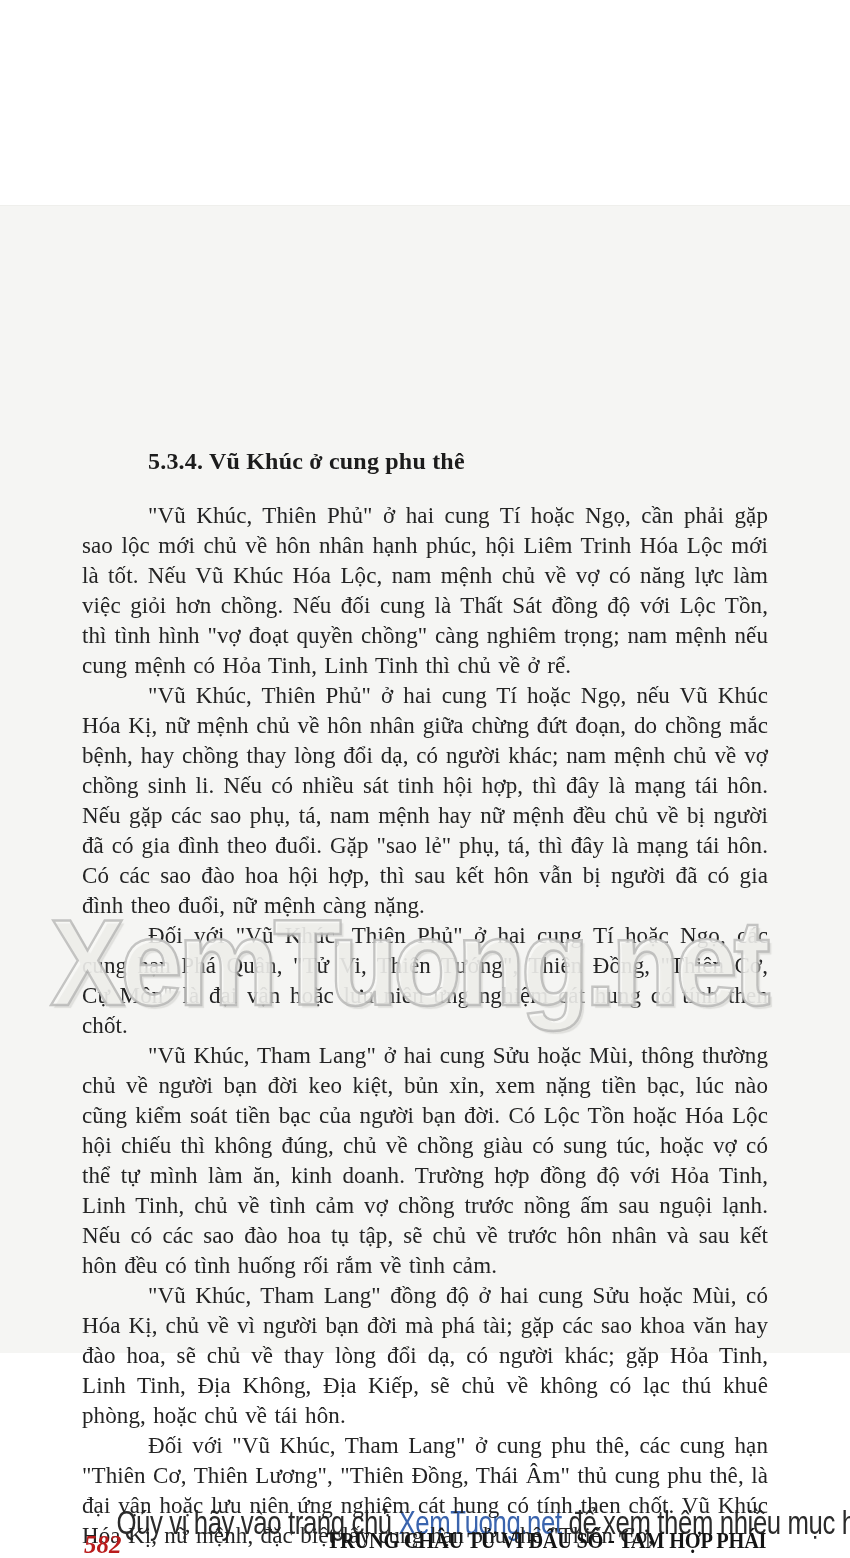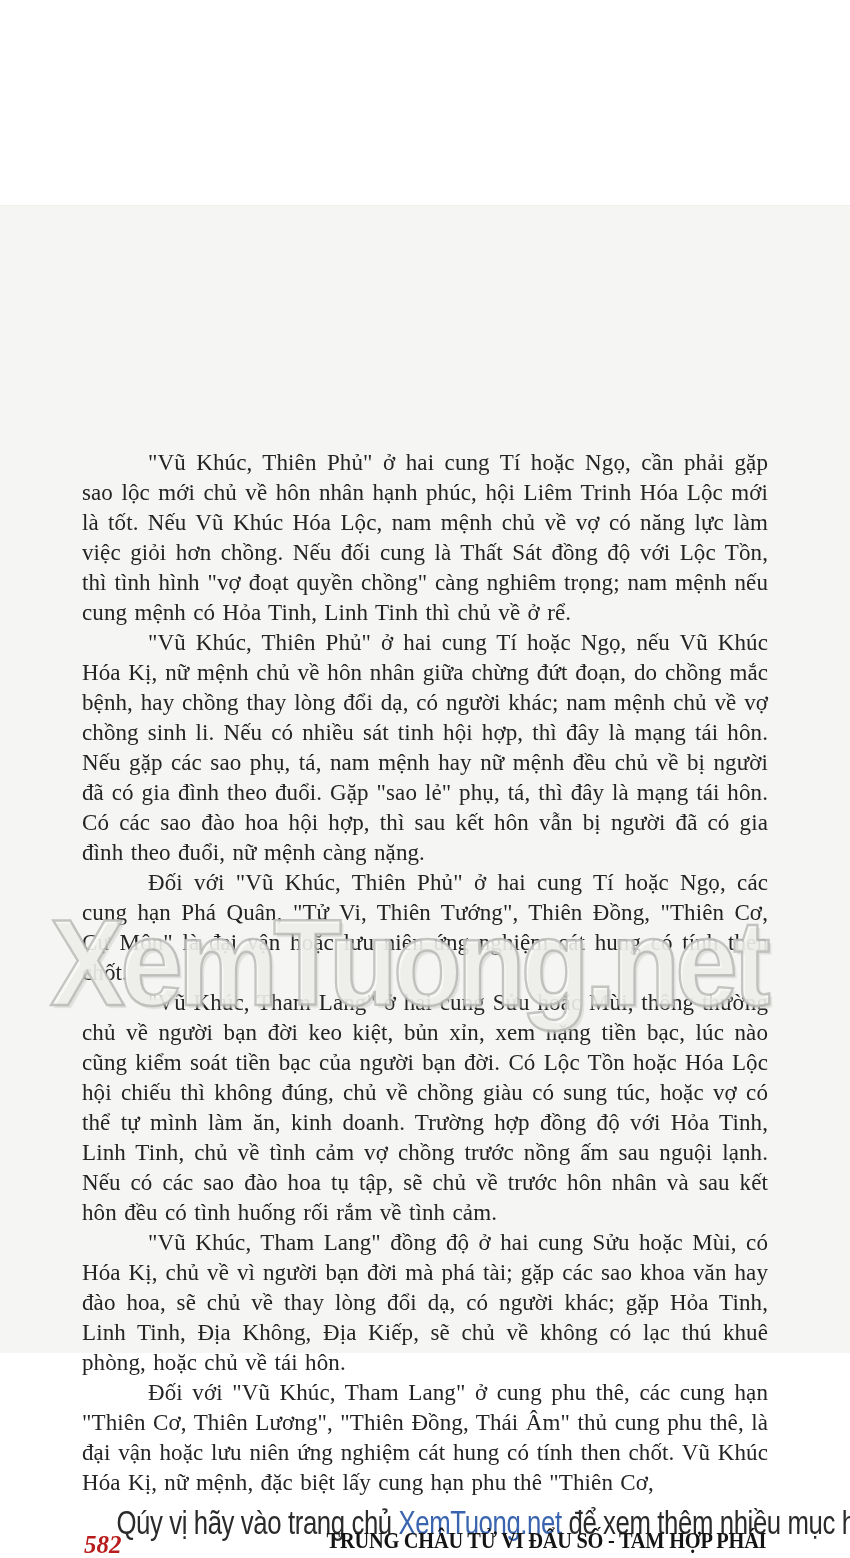--- a/index.html
+++ b/index.html
@@ -106,20 +106,21 @@
     color: #3a64ae;
     text-decoration: none;
     cursor: pointer;
   }
 </style>
 </head>
 <body>
 
 <div class="scan-area">
   <div class="content">
+    <div class="heading">5.3.4. Vũ Khúc ở cung phu thê</div>
     <div class="body-text">
       <p>"Vũ Khúc, Thiên Phủ" ở hai cung Tí hoặc Ngọ, cần phải gặp sao lộc mới chủ về hôn nhân hạnh phúc, hội Liêm Trinh Hóa Lộc mới là tốt. Nếu Vũ Khúc Hóa Lộc, nam mệnh chủ về vợ có năng lực làm việc giỏi hơn chồng. Nếu đối cung là Thất Sát đồng độ với Lộc Tồn, thì tình hình "vợ đoạt quyền chồng" càng nghiêm trọng; nam mệnh nếu cung mệnh có Hỏa Tinh, Linh Tinh thì chủ về ở rể.</p>
       <p>"Vũ Khúc, Thiên Phủ" ở hai cung Tí hoặc Ngọ, nếu Vũ Khúc Hóa Kị, nữ mệnh chủ về hôn nhân giữa chừng đứt đoạn, do chồng mắc bệnh, hay chồng thay lòng đổi dạ, có người khác; nam mệnh chủ về vợ chồng sinh li. Nếu có nhiều sát tinh hội hợp, thì đây là mạng tái hôn. Nếu gặp các sao phụ, tá, nam mệnh hay nữ mệnh đều chủ về bị người đã có gia đình theo đuổi. Gặp "sao lẻ" phụ, tá, thì đây là mạng tái hôn. Có các sao đào hoa hội hợp, thì sau kết hôn vẫn bị người đã có gia đình theo đuổi, nữ mệnh càng nặng.</p>
       <p>Đối với "Vũ Khúc, Thiên Phủ" ở hai cung Tí hoặc Ngọ, các cung hạn Phá Quân, "Tử Vi, Thiên Tướng", Thiên Đồng, "Thiên Cơ, Cự Môn" là đại vận hoặc lưu niên ứng nghiệm cát hung có tính then chốt.</p>
       <p>"Vũ Khúc, Tham Lang" ở hai cung Sửu hoặc Mùi, thông thường chủ về người bạn đời keo kiệt, bủn xỉn, xem nặng tiền bạc, lúc nào cũng kiểm soát tiền bạc của người bạn đời. Có Lộc Tồn hoặc Hóa Lộc hội chiếu thì không đúng, chủ về chồng giàu có sung túc, hoặc vợ có thể tự mình làm ăn, kinh doanh. Trường hợp đồng độ với Hỏa Tinh, Linh Tinh, chủ về tình cảm vợ chồng trước nồng ấm sau nguội lạnh. Nếu có các sao đào hoa tụ tập, sẽ chủ về trước hôn nhân và sau kết hôn đều có tình huống rối rắm về tình cảm.</p>
       <p>"Vũ Khúc, Tham Lang" đồng độ ở hai cung Sửu hoặc Mùi, có Hóa Kị, chủ về vì người bạn đời mà phá tài; gặp các sao khoa văn hay đào hoa, sẽ chủ về thay lòng đổi dạ, có người khác; gặp Hỏa Tinh, Linh Tinh, Địa Không, Địa Kiếp, sẽ chủ về không có lạc thú khuê phòng, hoặc chủ về tái hôn.</p>
       <p>Đối với "Vũ Khúc, Tham Lang" ở cung phu thê, các cung hạn "Thiên Cơ, Thiên Lương", "Thiên Đồng, Thái Âm" thủ cung phu thê, là đại vận hoặc lưu niên ứng nghiệm cát hung có tính then chốt. Vũ Khúc Hóa Kị, nữ mệnh, đặc biệt lấy cung hạn phu thê "Thiên Cơ,</p>
     </div>
   </div>
 

